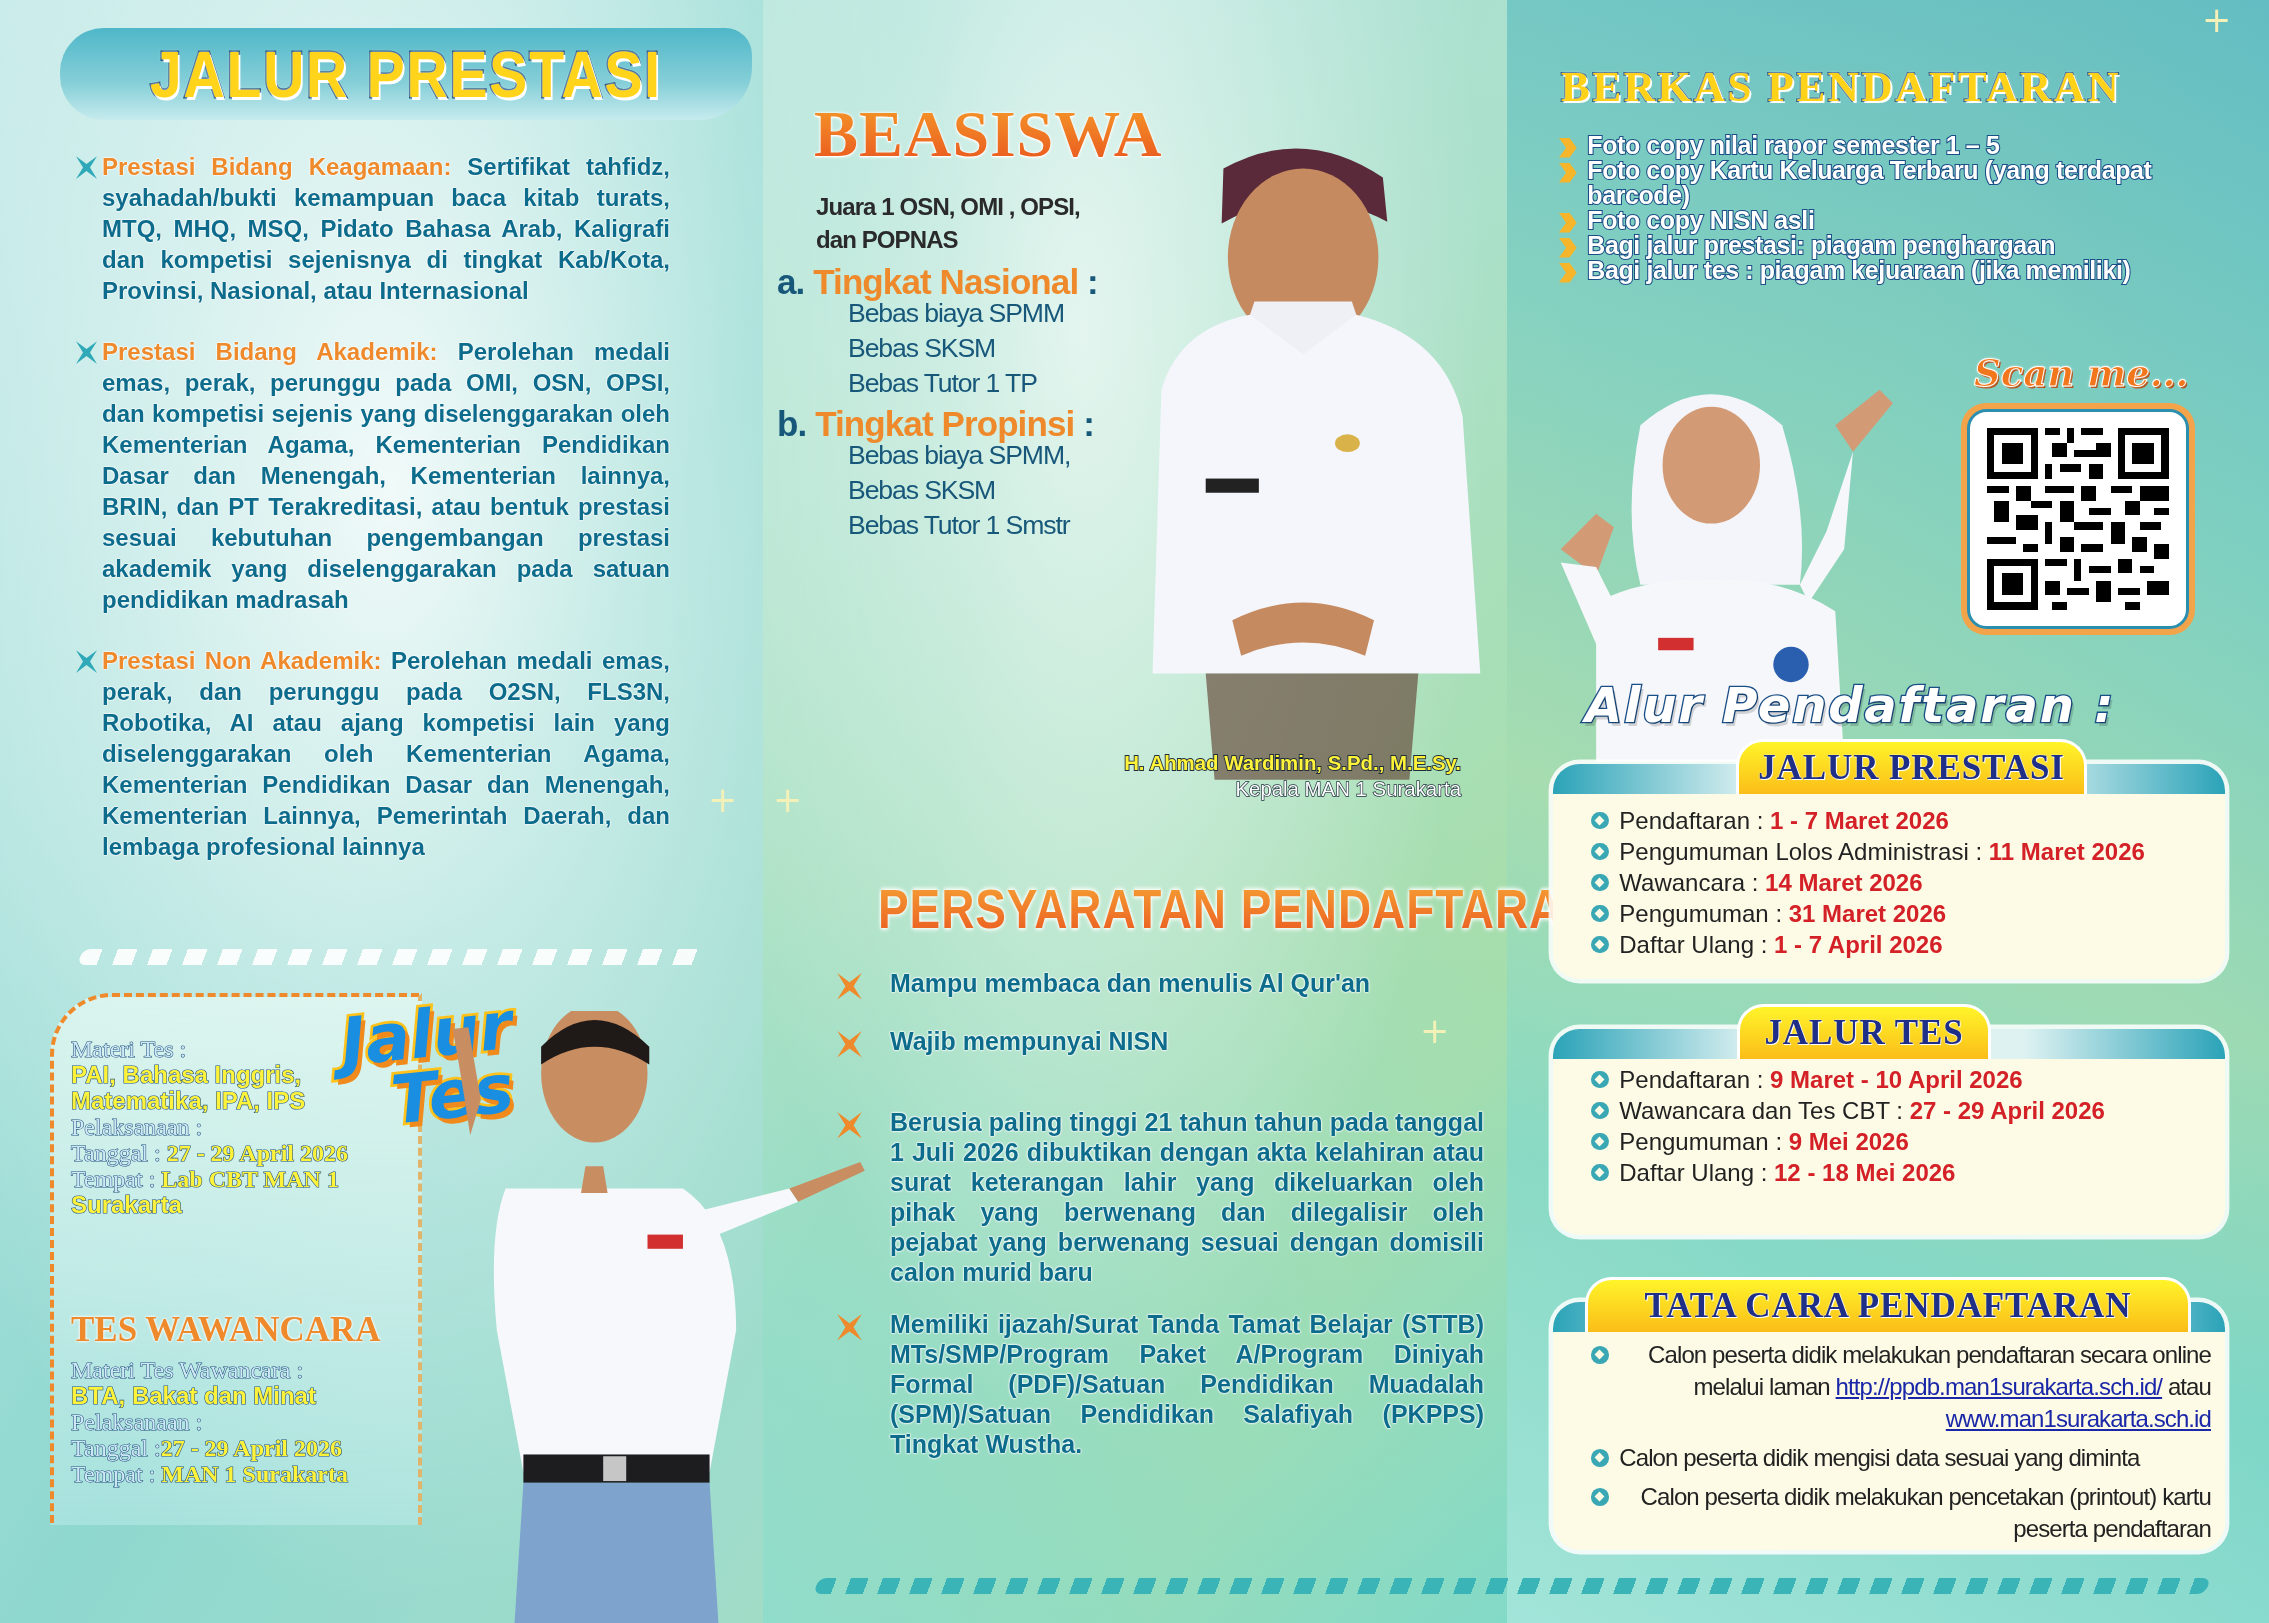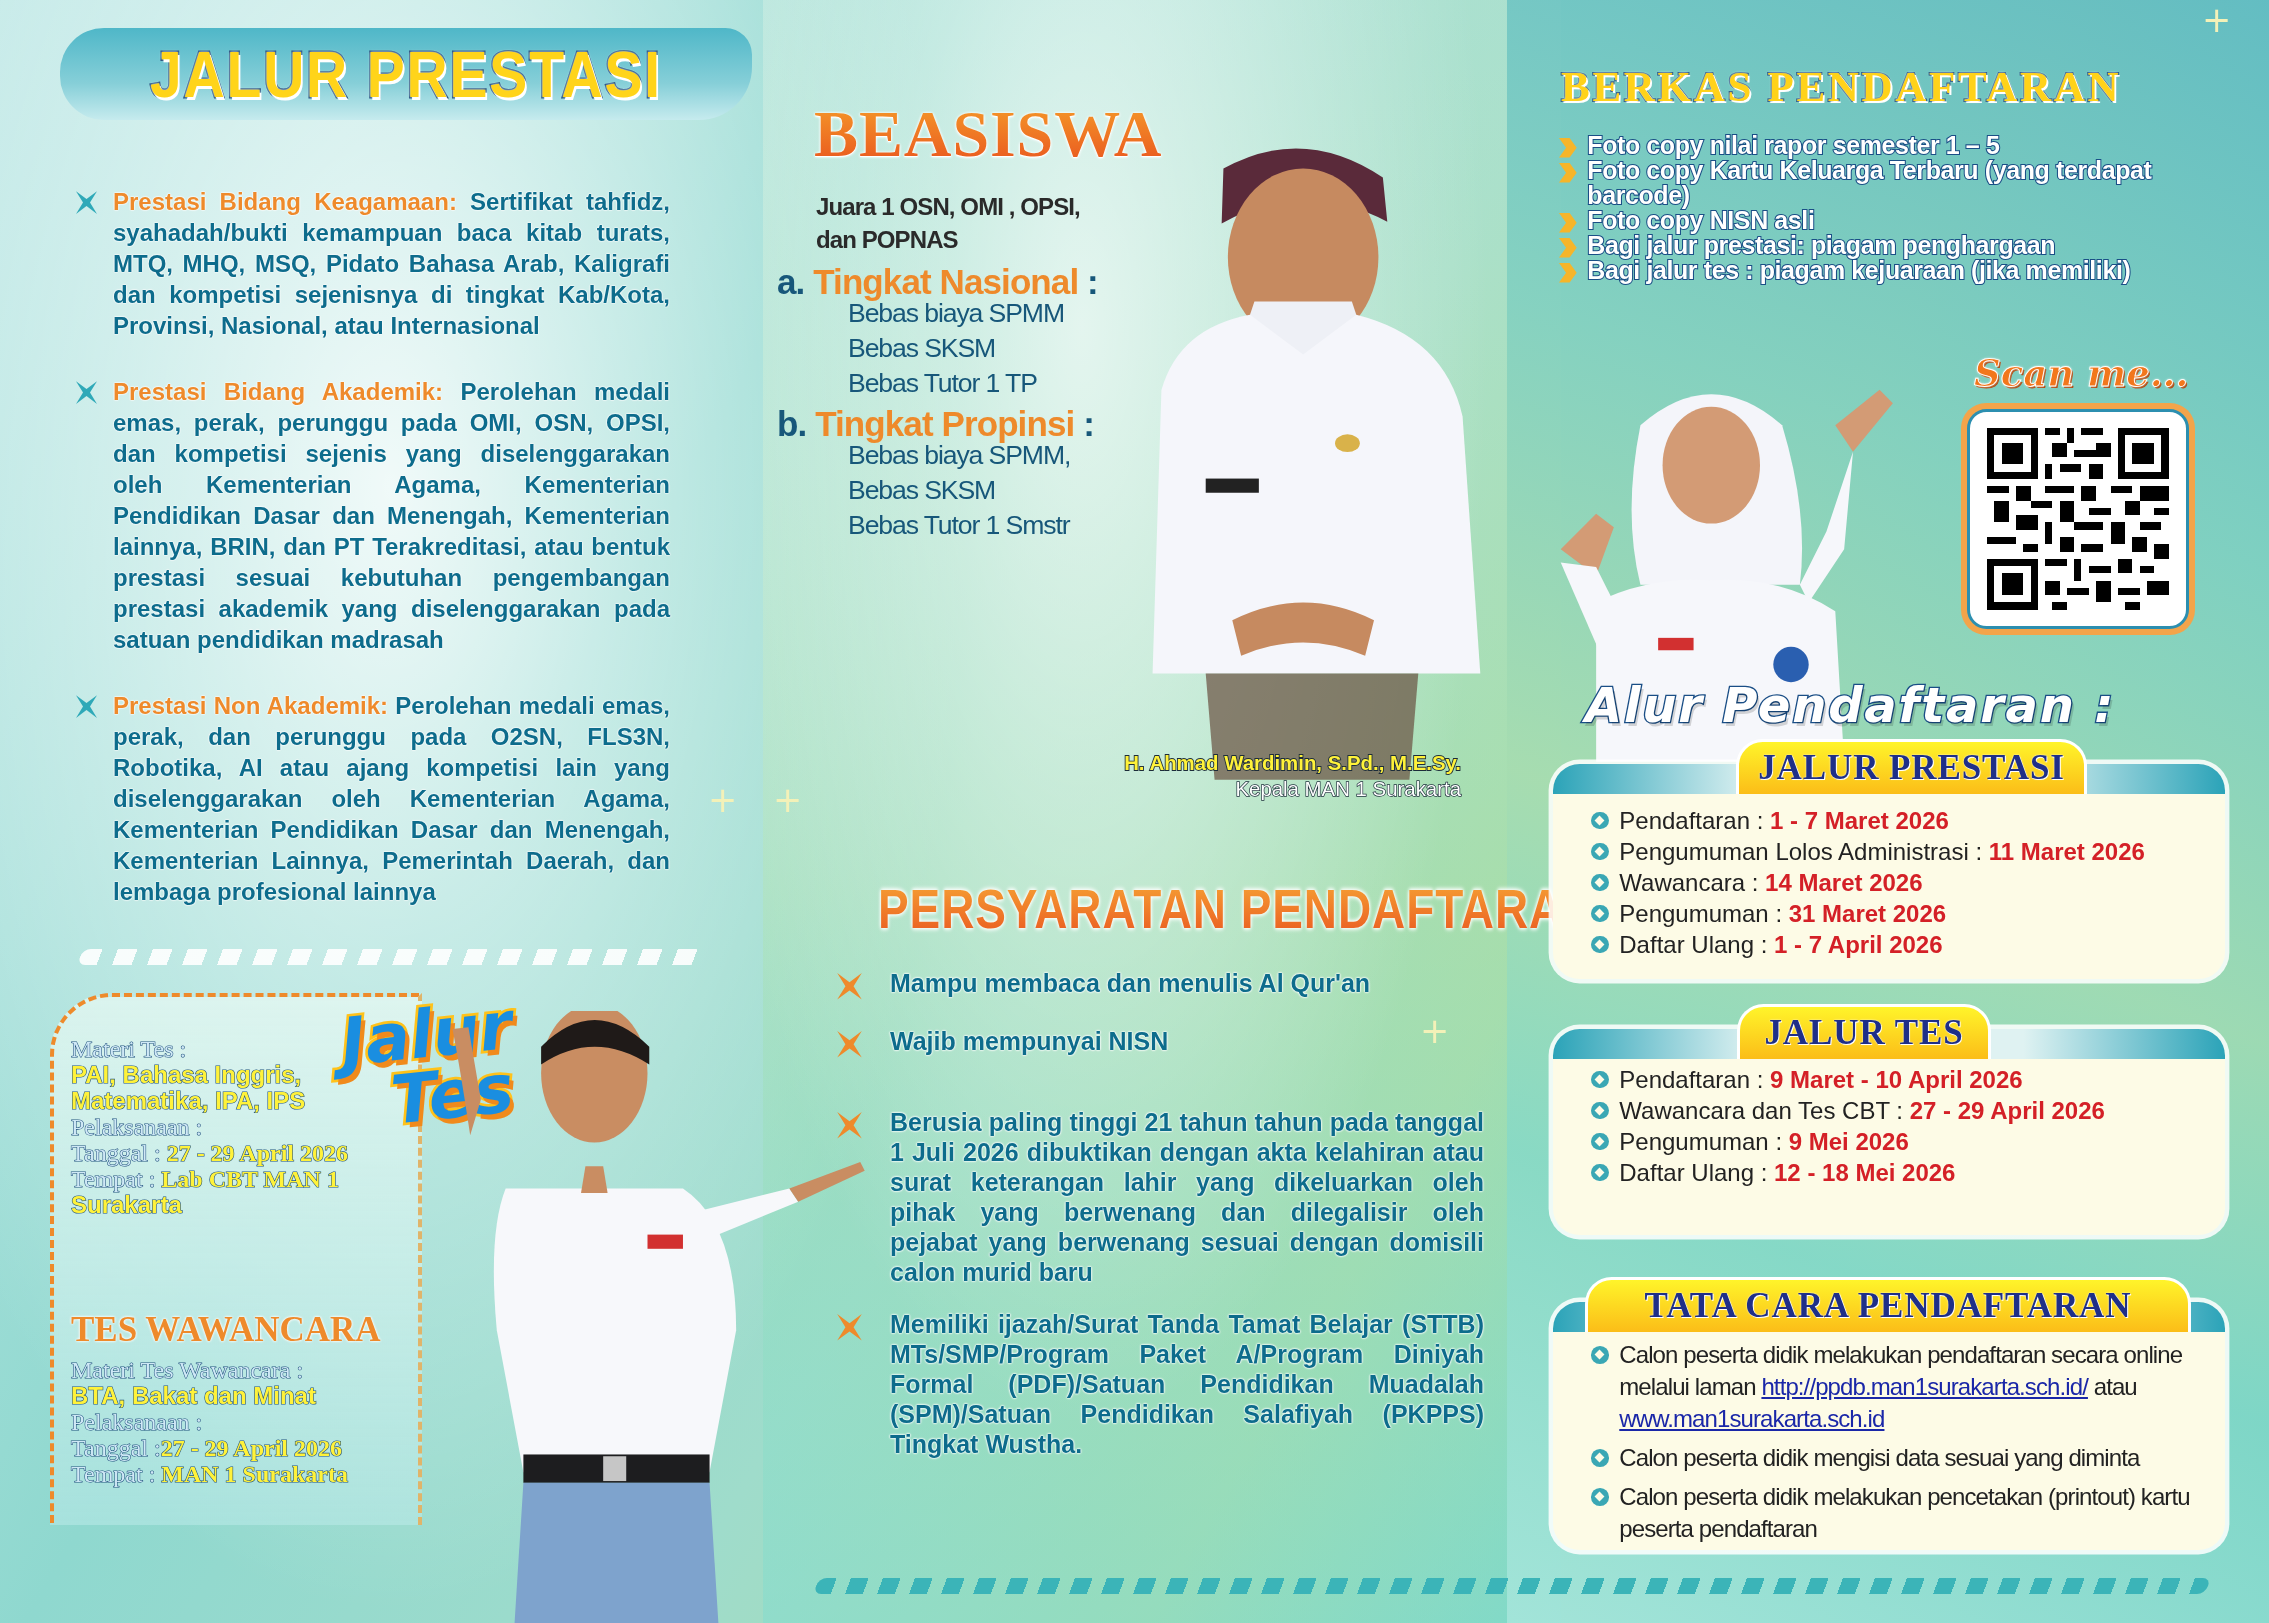--- a/index.html
+++ b/index.html
@@ -41,21 +41,21 @@
   }
   .title-yellow {
     font-family: "Liberation Sans", sans-serif; font-weight: 700;
     color: #ffd41a; letter-spacing: 1.8px;
     -webkit-text-stroke: 2.7px #1e4a7a; paint-order: stroke fill;
     text-shadow: 0 0 2.7px #fff, 1.8px 2.7px 0 #fff;
   }
   .left-banner .title-yellow { font-size: 57px; transform: scaleY(1.15); }
 
   .prestasi-list { position: absolute; left: 76px; top: 151px; width: 594px; }
-  .prestasi-item { display: flex; gap: 16px; margin-bottom: 30px; margin-top: 35px; }
+  .prestasi-item { display: flex; gap: 5px; margin-bottom: 30px; }
   .star-icon { flex: 0 0 21px; width: 21px; height: 23px; margin-top: 5.3px; }
   .prestasi-text {
     font-size: 24px; line-height: 31px; color: #0d6c8c; font-weight: 700;
     text-align: justify;
     text-shadow: 0 0 1.8px #fff, 0 0 1.8px #fff, 0 0 1.8px #fff;
   }
   .prestasi-text .label { color: #ee8a2b; }
 
   .tes-box {
     position: absolute; left: 50px; top: 993px; width: 372px; height: 532px;
@@ -498,21 +498,21 @@
         <span><span>Daftar Ulang : </span><span class="sched-date">12 - 18 Mei 2026</span></span>
       </div>
   </div>
 </div>
 
 <div class="card" style="top:1302px; height:248px;">
   <div class="card-bar"></div>
   <div class="card-tab" style="left:32px; width:606px;">
     <span class="card-tab-label">TATA CARA PENDAFTARAN</span>
   </div>
-  <div class="card-body" style="top:37px;">
+  <div class="card-body" style="top:37px;text-align:right;">
     <div class="tata-row">
       <span class="diamond-icon"></span>
       <p><span>Calon peserta didik melakukan pendaftaran secara online melalui laman </span><a class="link">http://ppdb.man1surakarta.sch.id/</a><span> atau </span><a class="link">www.man1surakarta.sch.id</a></p>
     </div>
     <div class="tata-row">
       <span class="diamond-icon"></span>
       <p>Calon peserta didik mengisi data sesuai yang diminta</p>
     </div>
     <div class="tata-row">
       <span class="diamond-icon"></span>

